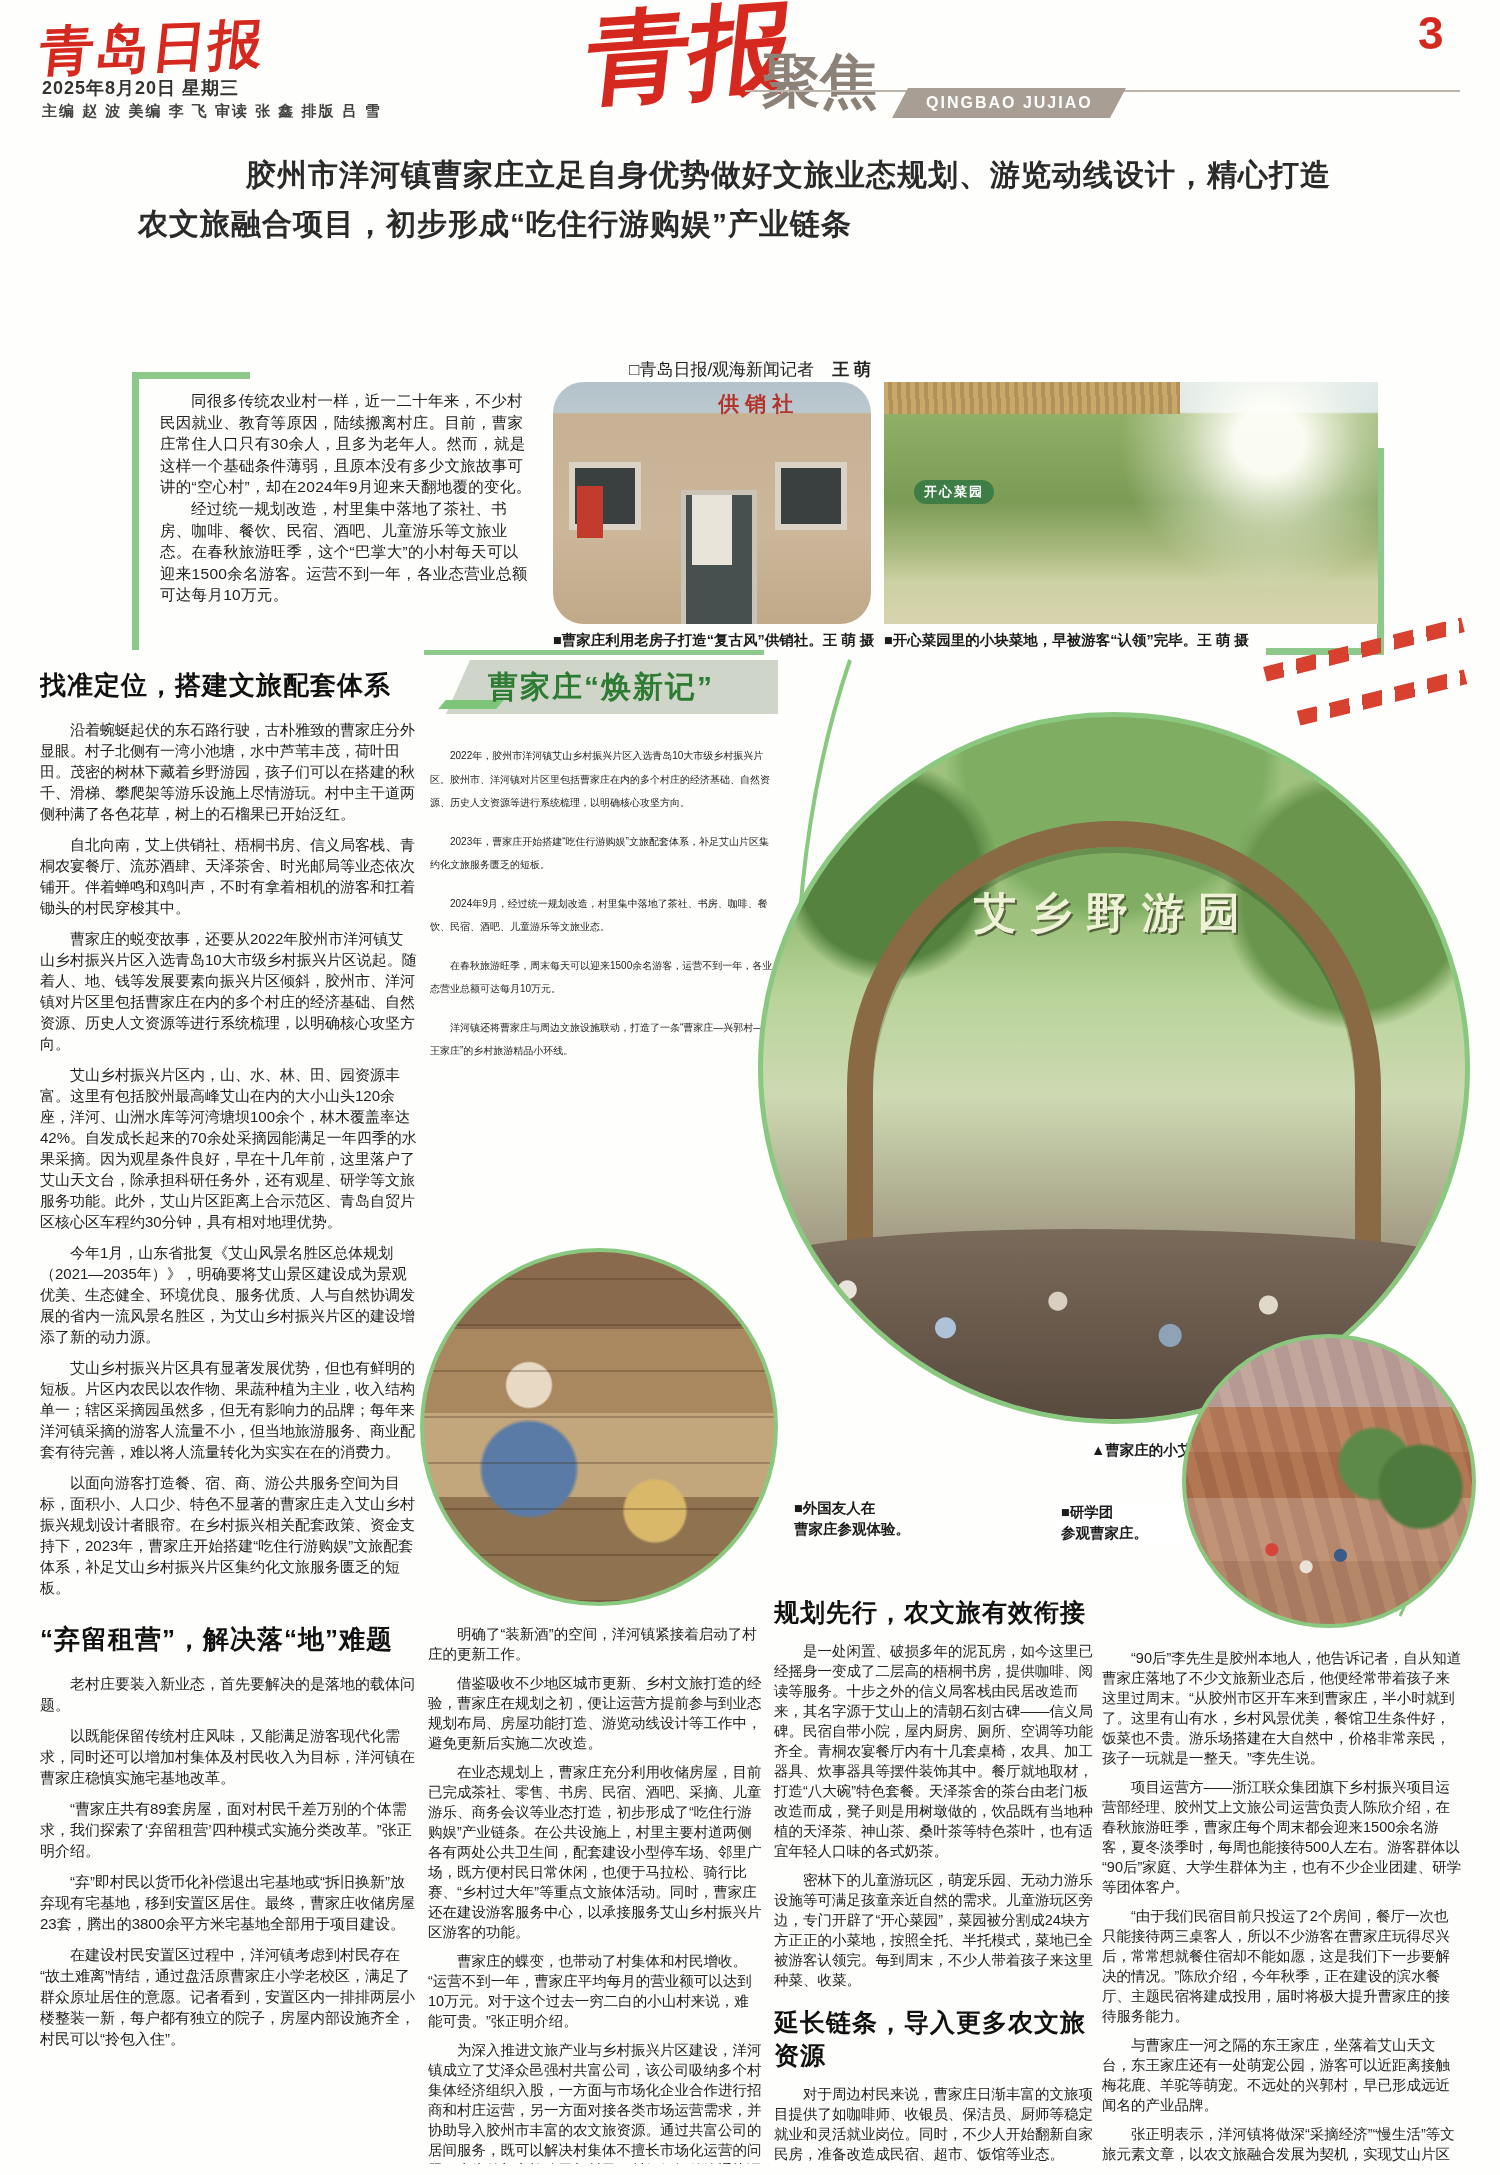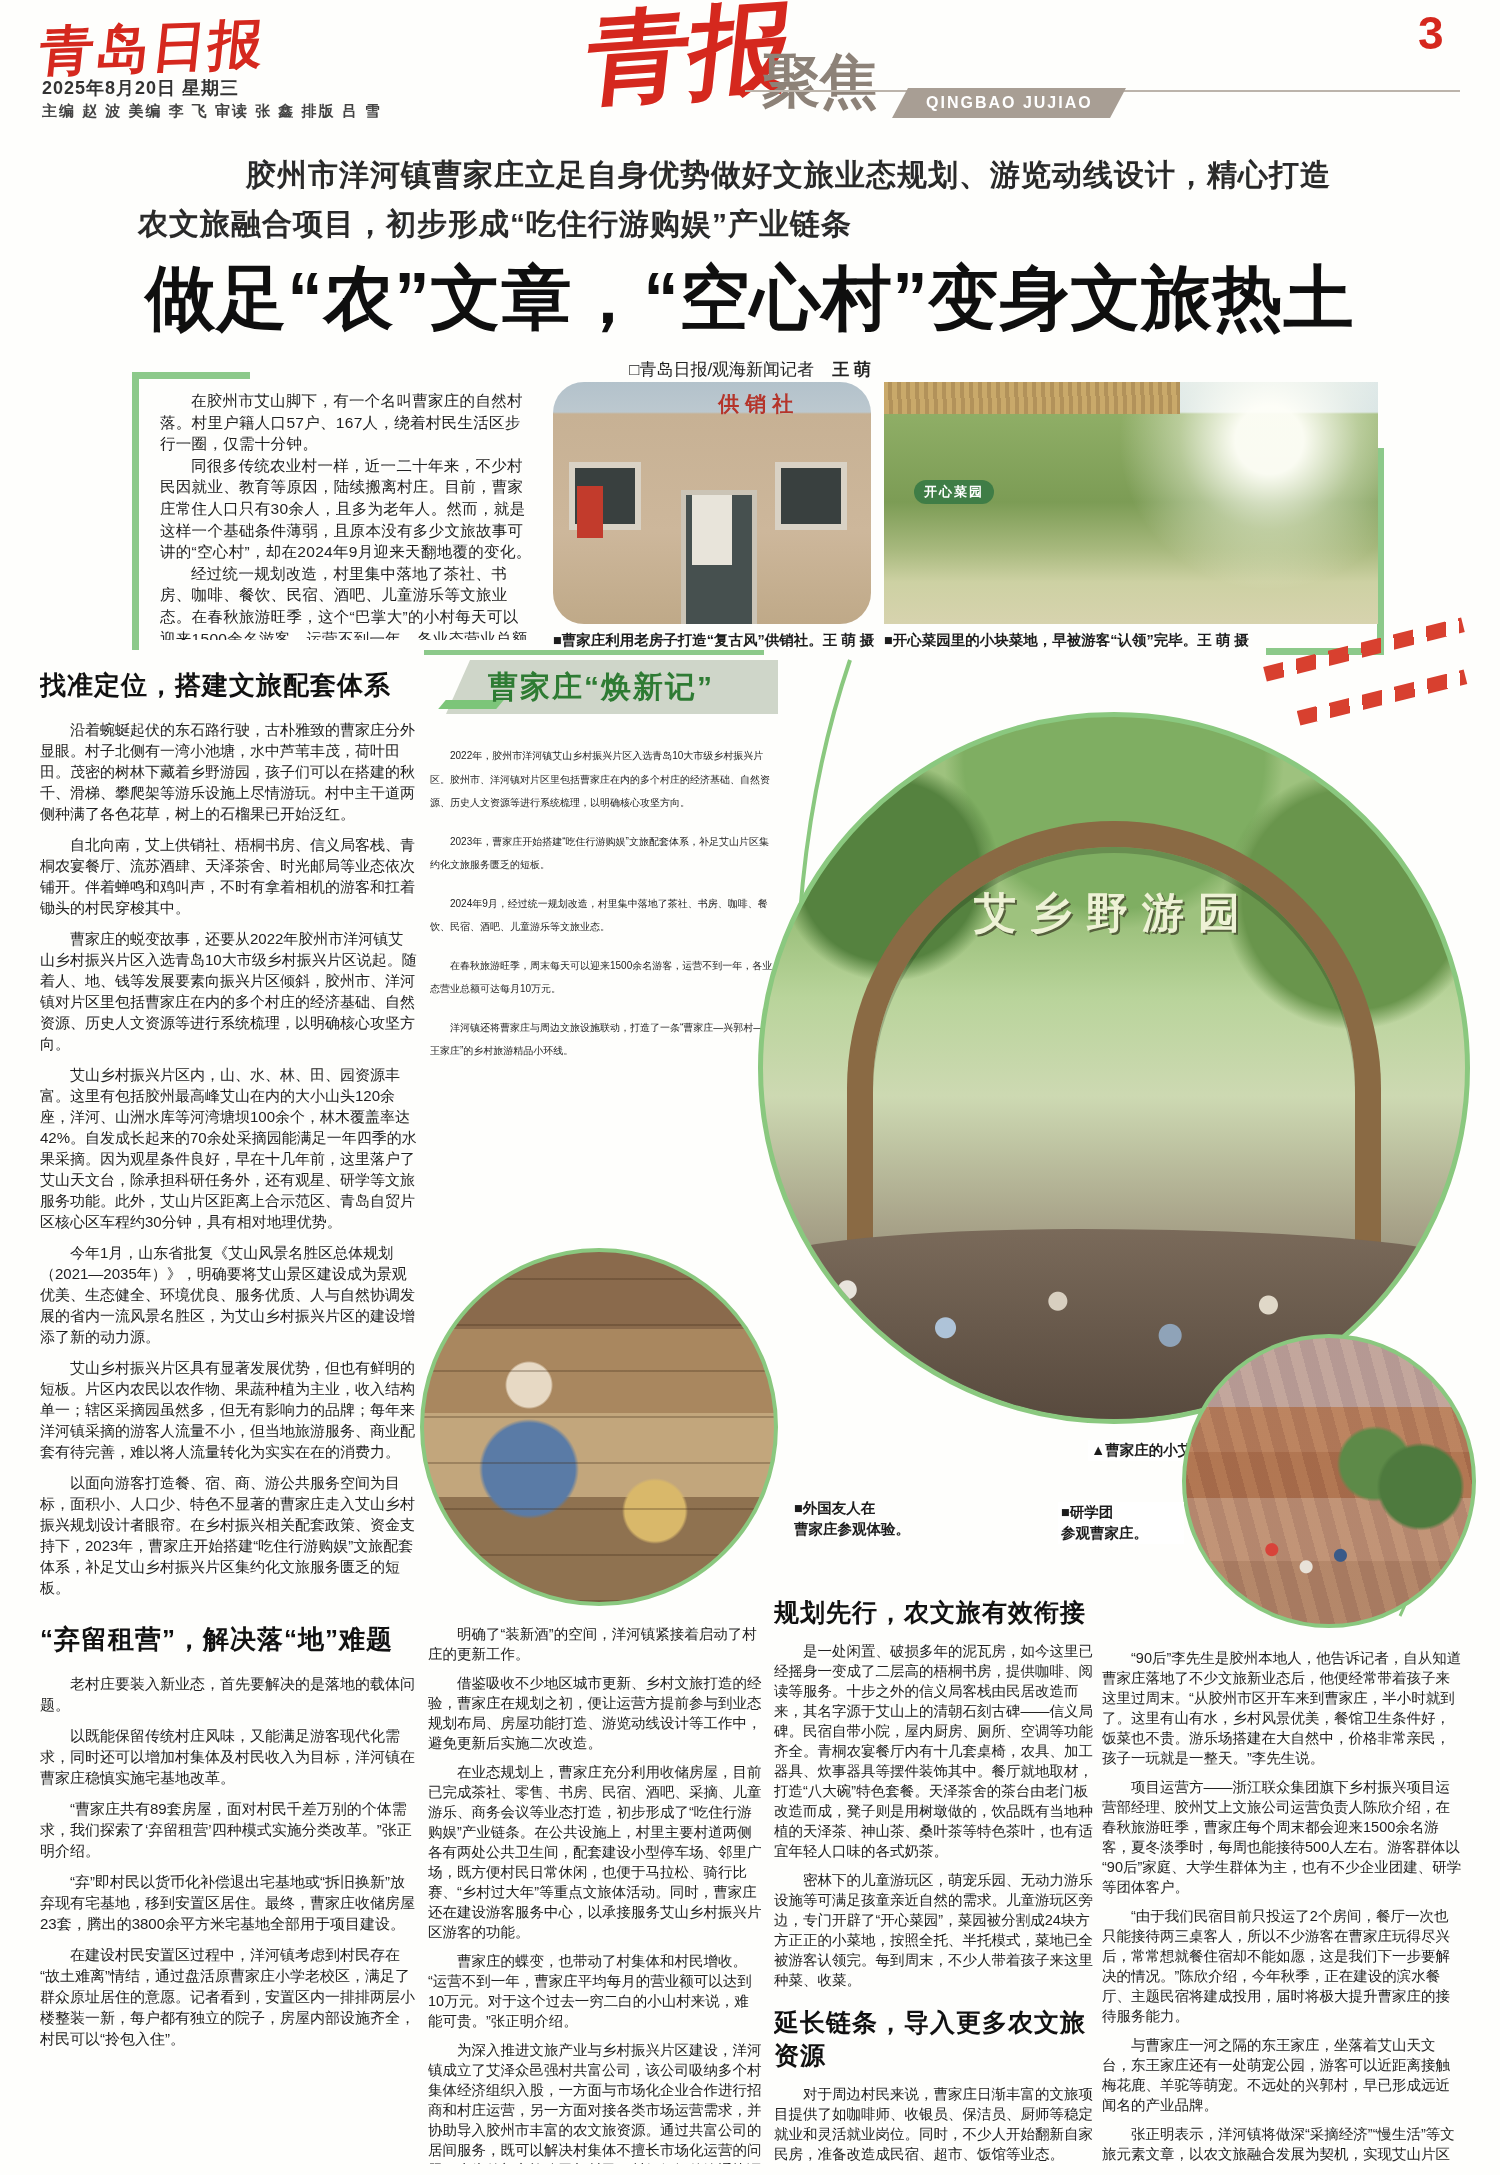--- a/index.html
+++ b/index.html
@@ -105,33 +105,31 @@
   <div class="abs strip-line" style="left:745px;top:90px;width:715px;"></div>
   <div class="abs strip" style="left:900px;top:88px;width:218px;height:30px;">
     <span>QINGBAO JUJIAO</span>
   </div>
   <div class="abs pageno" style="left:1418px;top:6px;">3</div>
 
   <div class="abs kicker" style="left:138px;top:150px;width:1240px;">
     <p class="ind">胶州市洋河镇曹家庄立足自身优势做好文旅业态规划、游览动线设计，精心打造</p>
     <p>农文旅融合项目，初步形成“吃住行游购娱”产业链条</p>
   </div>
-  <div class="abs headline" style="left:50px;top:252px;width:1400px;">做足“农”文章，“空心村”变身文旅热土</div>
   <div class="abs byline" style="left:0;top:358px;width:1500px;">
     <span>□青岛日报/观海新闻记者</span><b>王 萌</b>
   </div>
 
   <div class="abs green-bar" style="left:132px;top:372px;width:118px;height:7px;"></div>
   <div class="abs green-bar" style="left:132px;top:372px;width:7px;height:278px;"></div>
   <div class="abs green-bar" style="left:1377px;top:448px;width:7px;height:207px;"></div>
   <div class="abs green-bar" style="left:1266px;top:648px;width:118px;height:7px;"></div>
 
   <div class="abs intro" style="left:160px;top:390px;width:372px;height:250px;overflow:hidden;">
     <div>
-        <p>在胶州市艾山脚下，有一个名叫曹家庄的自然村落。村里户籍人口57户、167人，绕着村民生活区步行一圈，仅需十分钟。</p>
         <p>同很多传统农业村一样，近一二十年来，不少村民因就业、教育等原因，陆续搬离村庄。目前，曹家庄常住人口只有30余人，且多为老年人。然而，就是这样一个基础条件薄弱，且原本没有多少文旅故事可讲的“空心村”，却在2024年9月迎来天翻地覆的变化。</p>
         <p>经过统一规划改造，村里集中落地了茶社、书房、咖啡、餐饮、民宿、酒吧、儿童游乐等文旅业态。在春秋旅游旺季，这个“巴掌大”的小村每天可以迎来1500余名游客。运营不到一年，各业态营业总额可达每月10万元。</p>
       </div>
   </div>
 
   <div class="abs photo p1" style="left:553px;top:382px;width:318px;height:242px;border-radius:31px;">
     <div class="p1-sign">供销社</div>
     <div class="p1-win" style="left:16px;"></div>
     <div class="p1-win" style="left:222px;"></div>
     <div class="p1-door">

